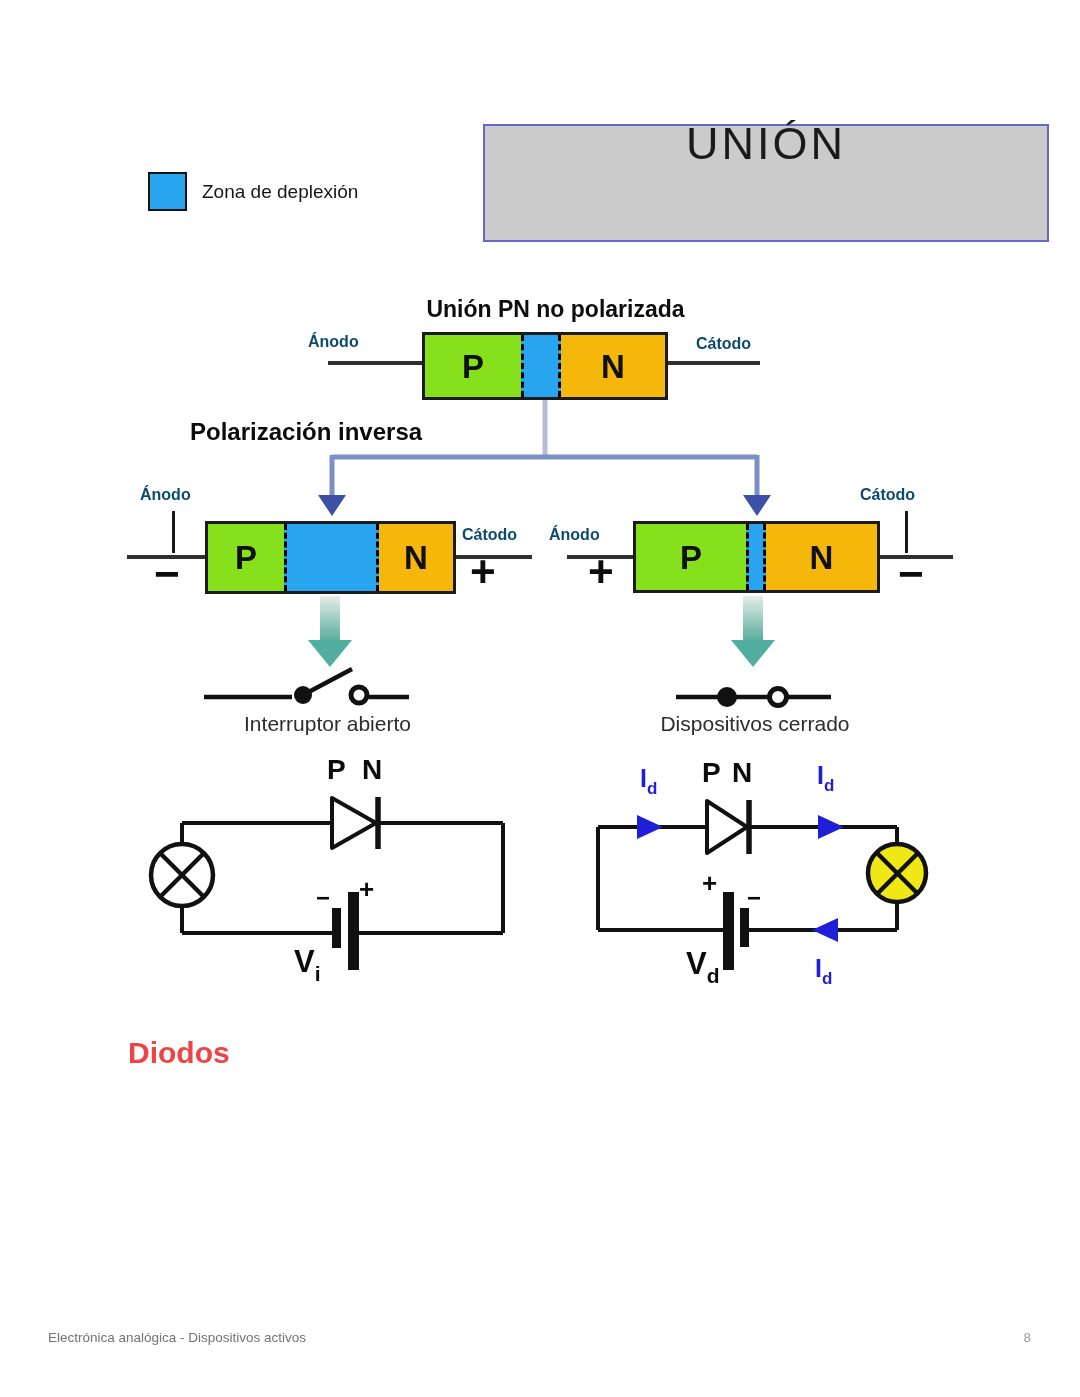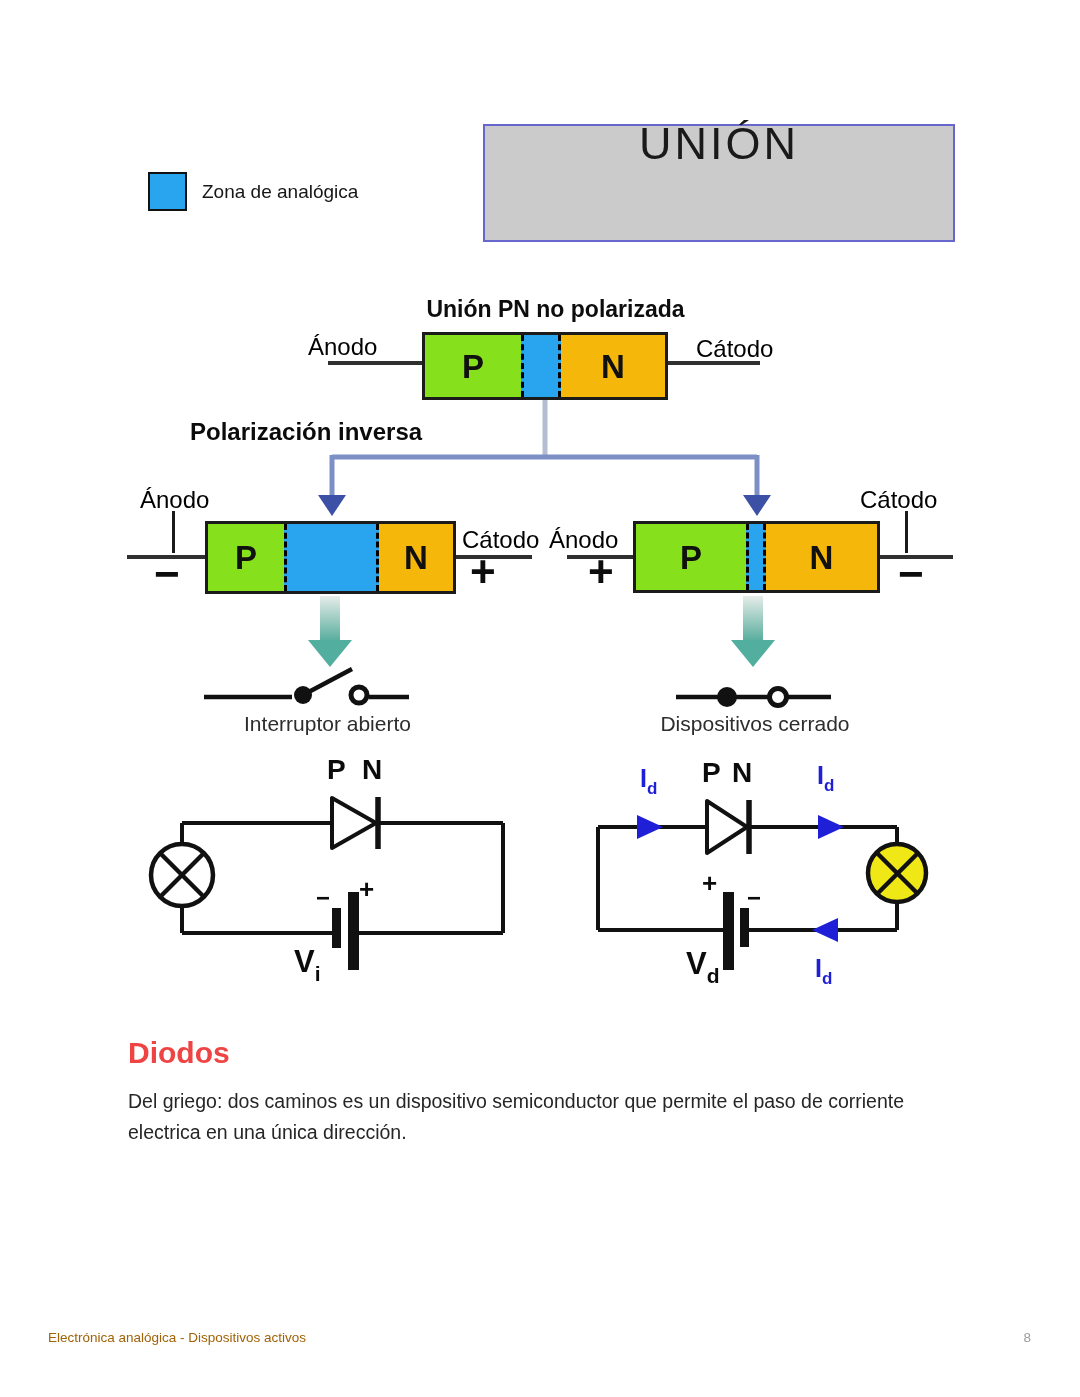--- a/index.html
+++ b/index.html
@@ -8,71 +8,71 @@
   .page { position:relative; width:1080px; height:1397px; background:#fff; overflow:hidden; }
   .lbl { position:absolute; white-space:nowrap; }
 
   
   .legend { position:absolute; left:148px; top:172px; }
   .legend-item { display:flex; align-items:center; margin-bottom:6px; }
   .swatch { width:39px; height:39px; border:2.5px solid #111; }
   .legend-text { margin-left:15px; font-size:19px; color:#161616; }
 
   
-  .banner { position:absolute; left:483px; top:124px; width:472px; height:118px;
+  .banner { position:absolute; left:483px; top:124px; width:566px; height:118px;
             border:2px solid #6666cc; display:flex; align-items:baseline;
             justify-content:center; color:#1a1a1a; }
   .banner-inner { display:flex; align-items:baseline; gap:18px; transform:translateY(-8px); }
   .banner-word { font-size:45px; letter-spacing:3px; align-self:center; }
   .banner-em { font-size:72px; align-self:center; }
 
   .fig-subtitle { position:absolute; left:398px; top:296px; width:315px; text-align:center;
                   font-size:23px; font-weight:700; color:#0d0d0d; }
 
   
   .junction { position:absolute; display:flex; border:3px solid #1b1b1b; }
   .seg { display:flex; align-items:center; justify-content:center; }
   .seg-dep { border-left:3px dashed #000; border-right:3px dashed #000; }
   .pn-letter { font-size:33px; font-weight:600; color:#101010; line-height:1; }
 
   .lead { position:absolute; height:4px; border-top:2.5px solid #2f2f2f; border-bottom:2.5px solid #2f2f2f; }
   .tick { position:absolute; width:3px; background:#1a1a1a; }
-  .gray-label { font-size:24px; color:#000000; }
+  .gray-label { font-size:16px; color:#0c4a6e;font-weight:bold; }
   .term-sign { font-weight:700; color:#0d0d0d; font-size:44px; line-height:1; }
 
   .branch-label { position:absolute; text-align:left; font-size:24px; font-weight:700; color:#0b0b0b; }
 
   .switch-label { position:absolute; text-align:center; font-size:21px; color:#2d2d2d; }
 
   .circ-pn { position:absolute; font-size:28px; font-weight:700; color:#0b0b0b; line-height:1; }
   .batt-sign { position:absolute; font-weight:700; color:#0b0b0b; line-height:1; }
   .vlabel { position:absolute; font-weight:700; color:#0b0b0b; font-size:31px; line-height:1; }
   .vlabel sub { font-size:21px; font-weight:700; vertical-align:-9px; }
   .ilabel { position:absolute; font-weight:700; font-size:25px; line-height:1; }
   .ilabel sub { font-size:17px; font-weight:700; vertical-align:-7px; }
 
   
   .section-heading { position:absolute; left:128px; top:1036px; font-size:30px; font-weight:700; color:#ef4444; }
   .section-body { position:absolute; left:128px; top:1086px; width:840px; font-size:19.5px;
                   line-height:1.6; color:#262626; }
 
-  .footer-left { position:absolute; left:48px; top:1330px; font-size:13.5px; color:#a16207; }
+  .footer-left { position:absolute; left:48px; top:1330px; font-size:13.5px; color:#737373; }
   .footer-page { position:absolute; right:49px; top:1330px; font-size:13.5px; color:#9c9c9c; }
 
   svg { position:absolute; overflow:visible; }
 </style>
 </head>
 <body>
 
 <div class="page">
 
   <div class="legend">
     <div class="legend-item">
       <span class="swatch" style="background-color: rgb(41, 164, 238);"></span>
-      <span class="legend-text">Zona de analógica</span>
+      <span class="legend-text">Zona de deplexión</span>
     </div>
   </div>
 
   <div class="banner" style="background-color: rgb(203, 203, 203);">
     <div class="banner-inner">
       <span class="banner-word">UNIÓN</span>
     </div>
   </div>
 
   <div class="fig-subtitle">Unión PN no polarizada</div>
@@ -224,18 +224,17 @@
     <span>I</span><sub>d</sub>
   </div>
   <div class="ilabel" style="left:817px;top:763px;color:#1f1fd8">
     <span>I</span><sub>d</sub>
   </div>
   <div class="ilabel" style="left:815px;top:956px;color:#1f1fd8">
     <span>I</span><sub>d</sub>
   </div>
 
   <h2 class="section-heading">Diodos</h2>
-  <p class="section-body">Del griego: dos caminos es un dispositivo semiconductor que permite el paso de corriente electrica en una única dirección.</p>
 
   <div class="footer-left">Electrónica analógica - Dispositivos activos</div>
   <div class="footer-page">8</div>
 
 </div>
 
 </body></html>

